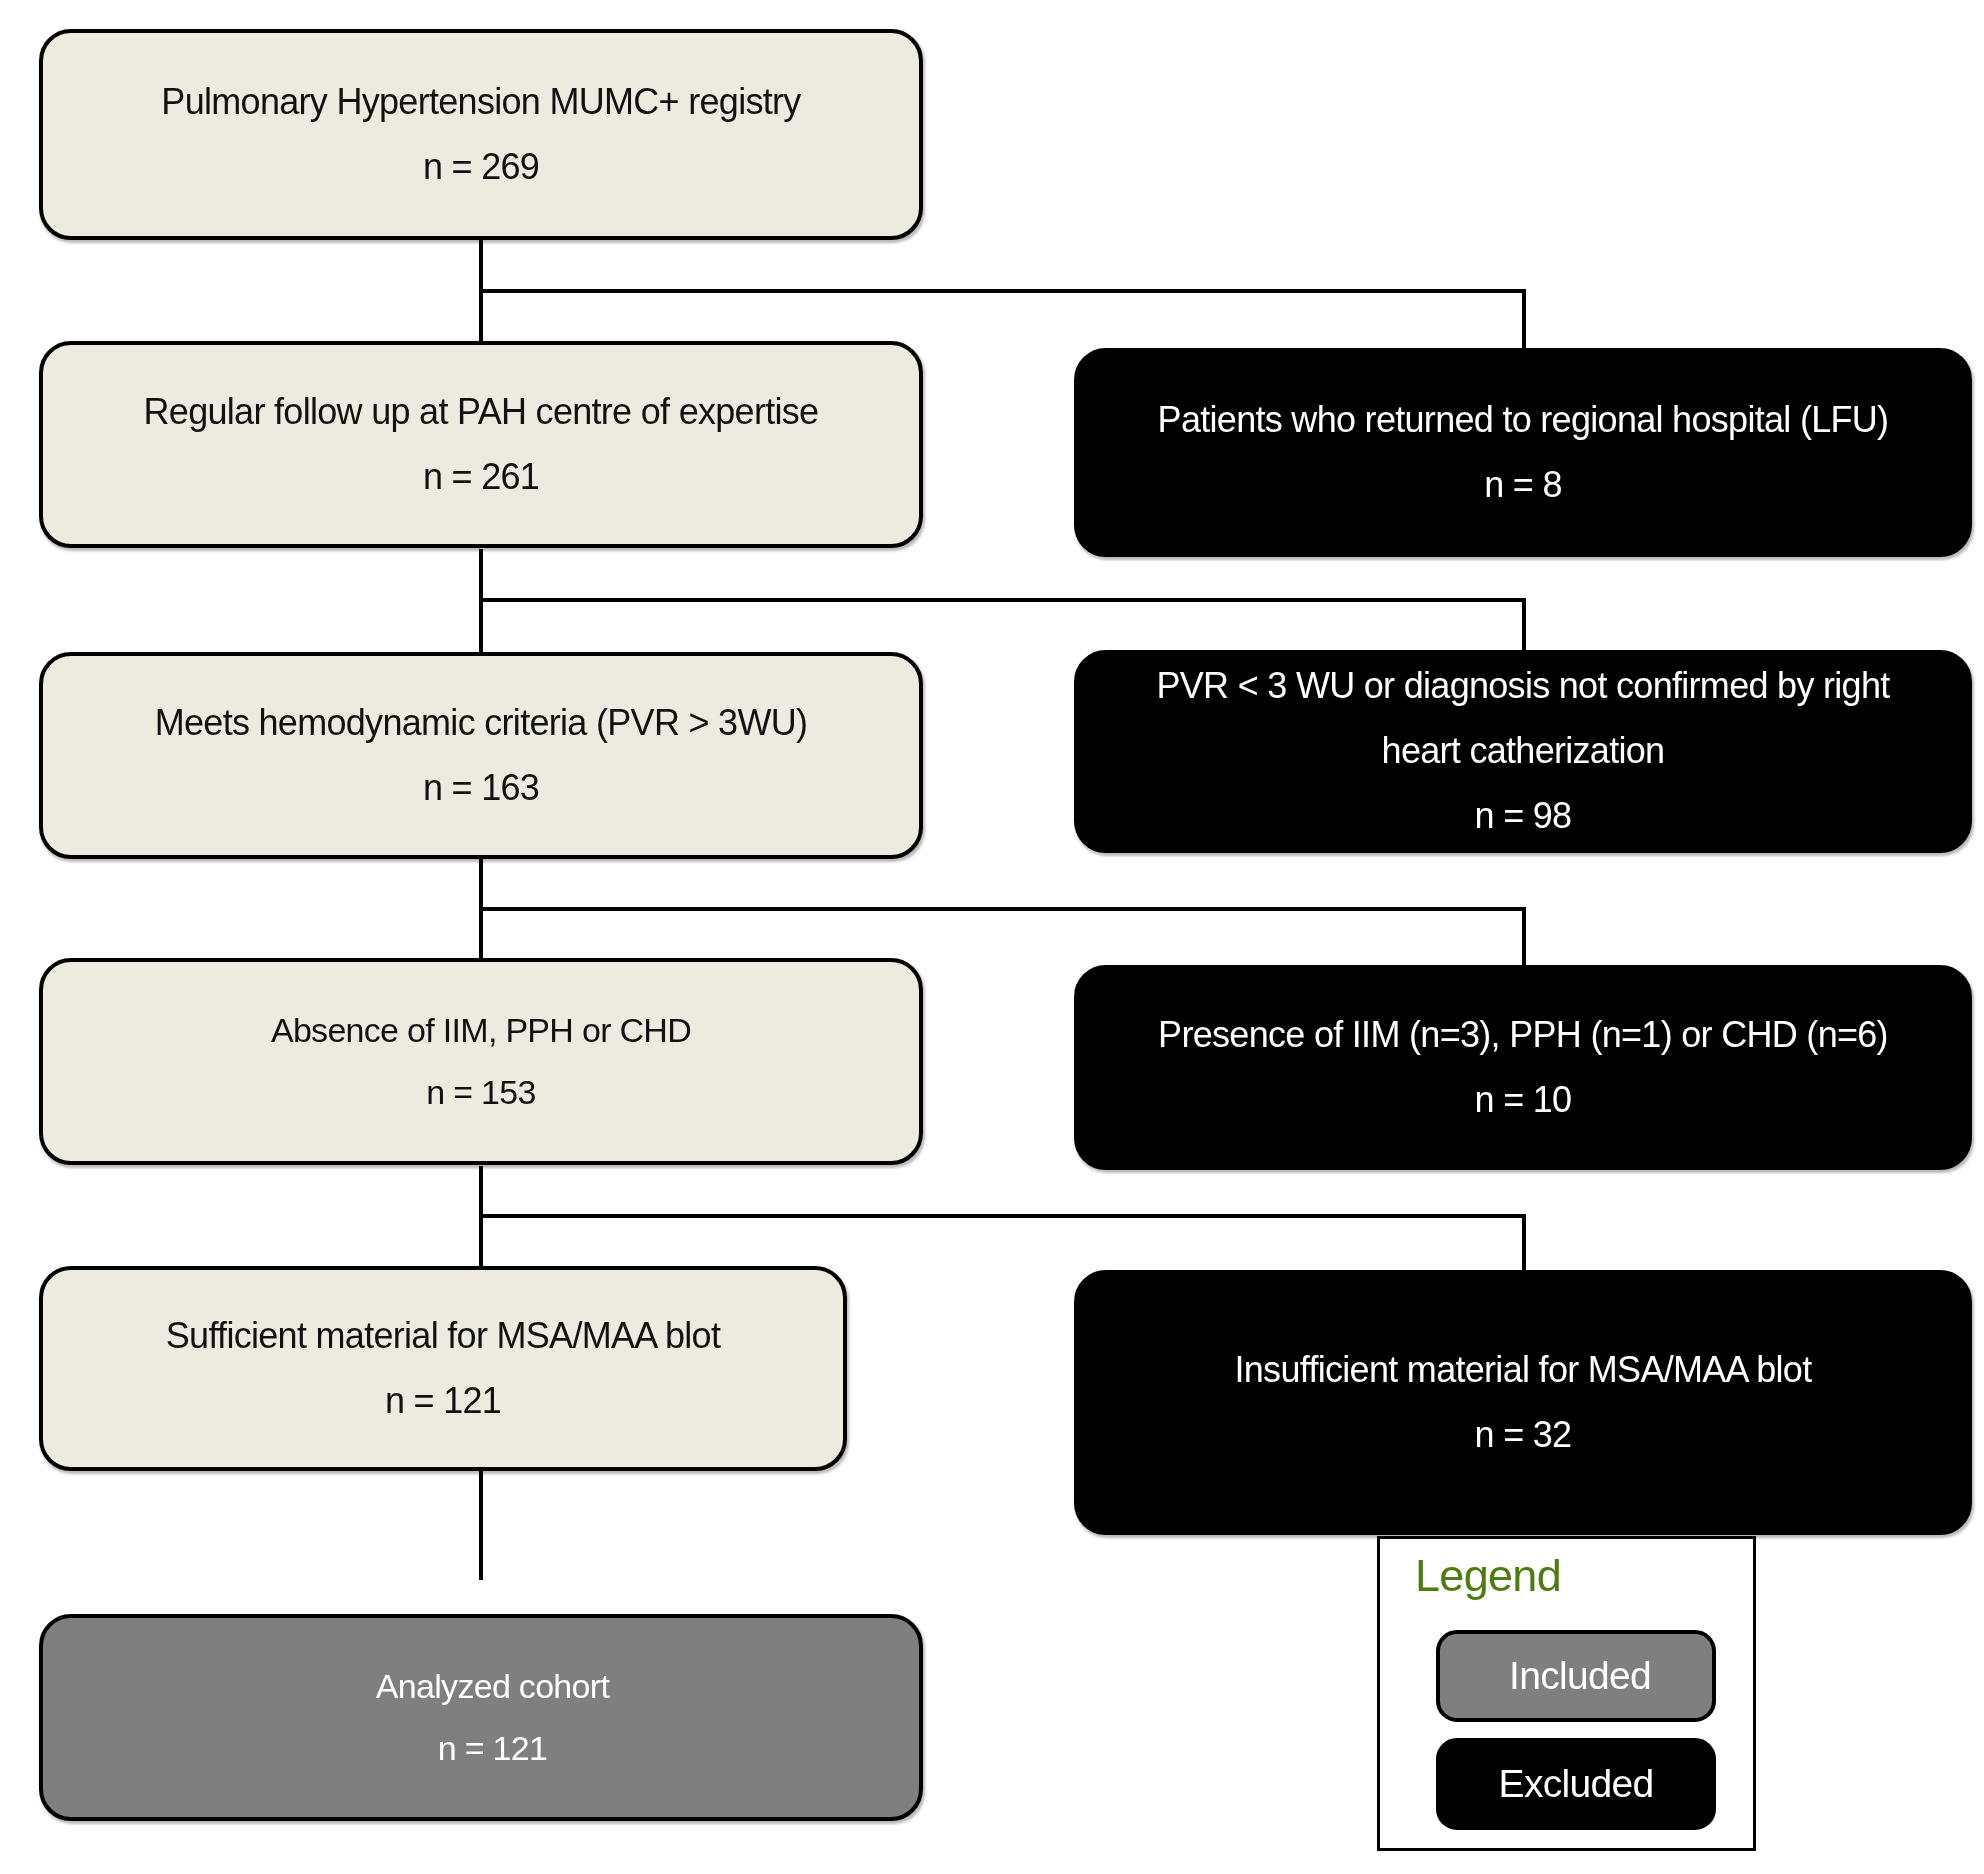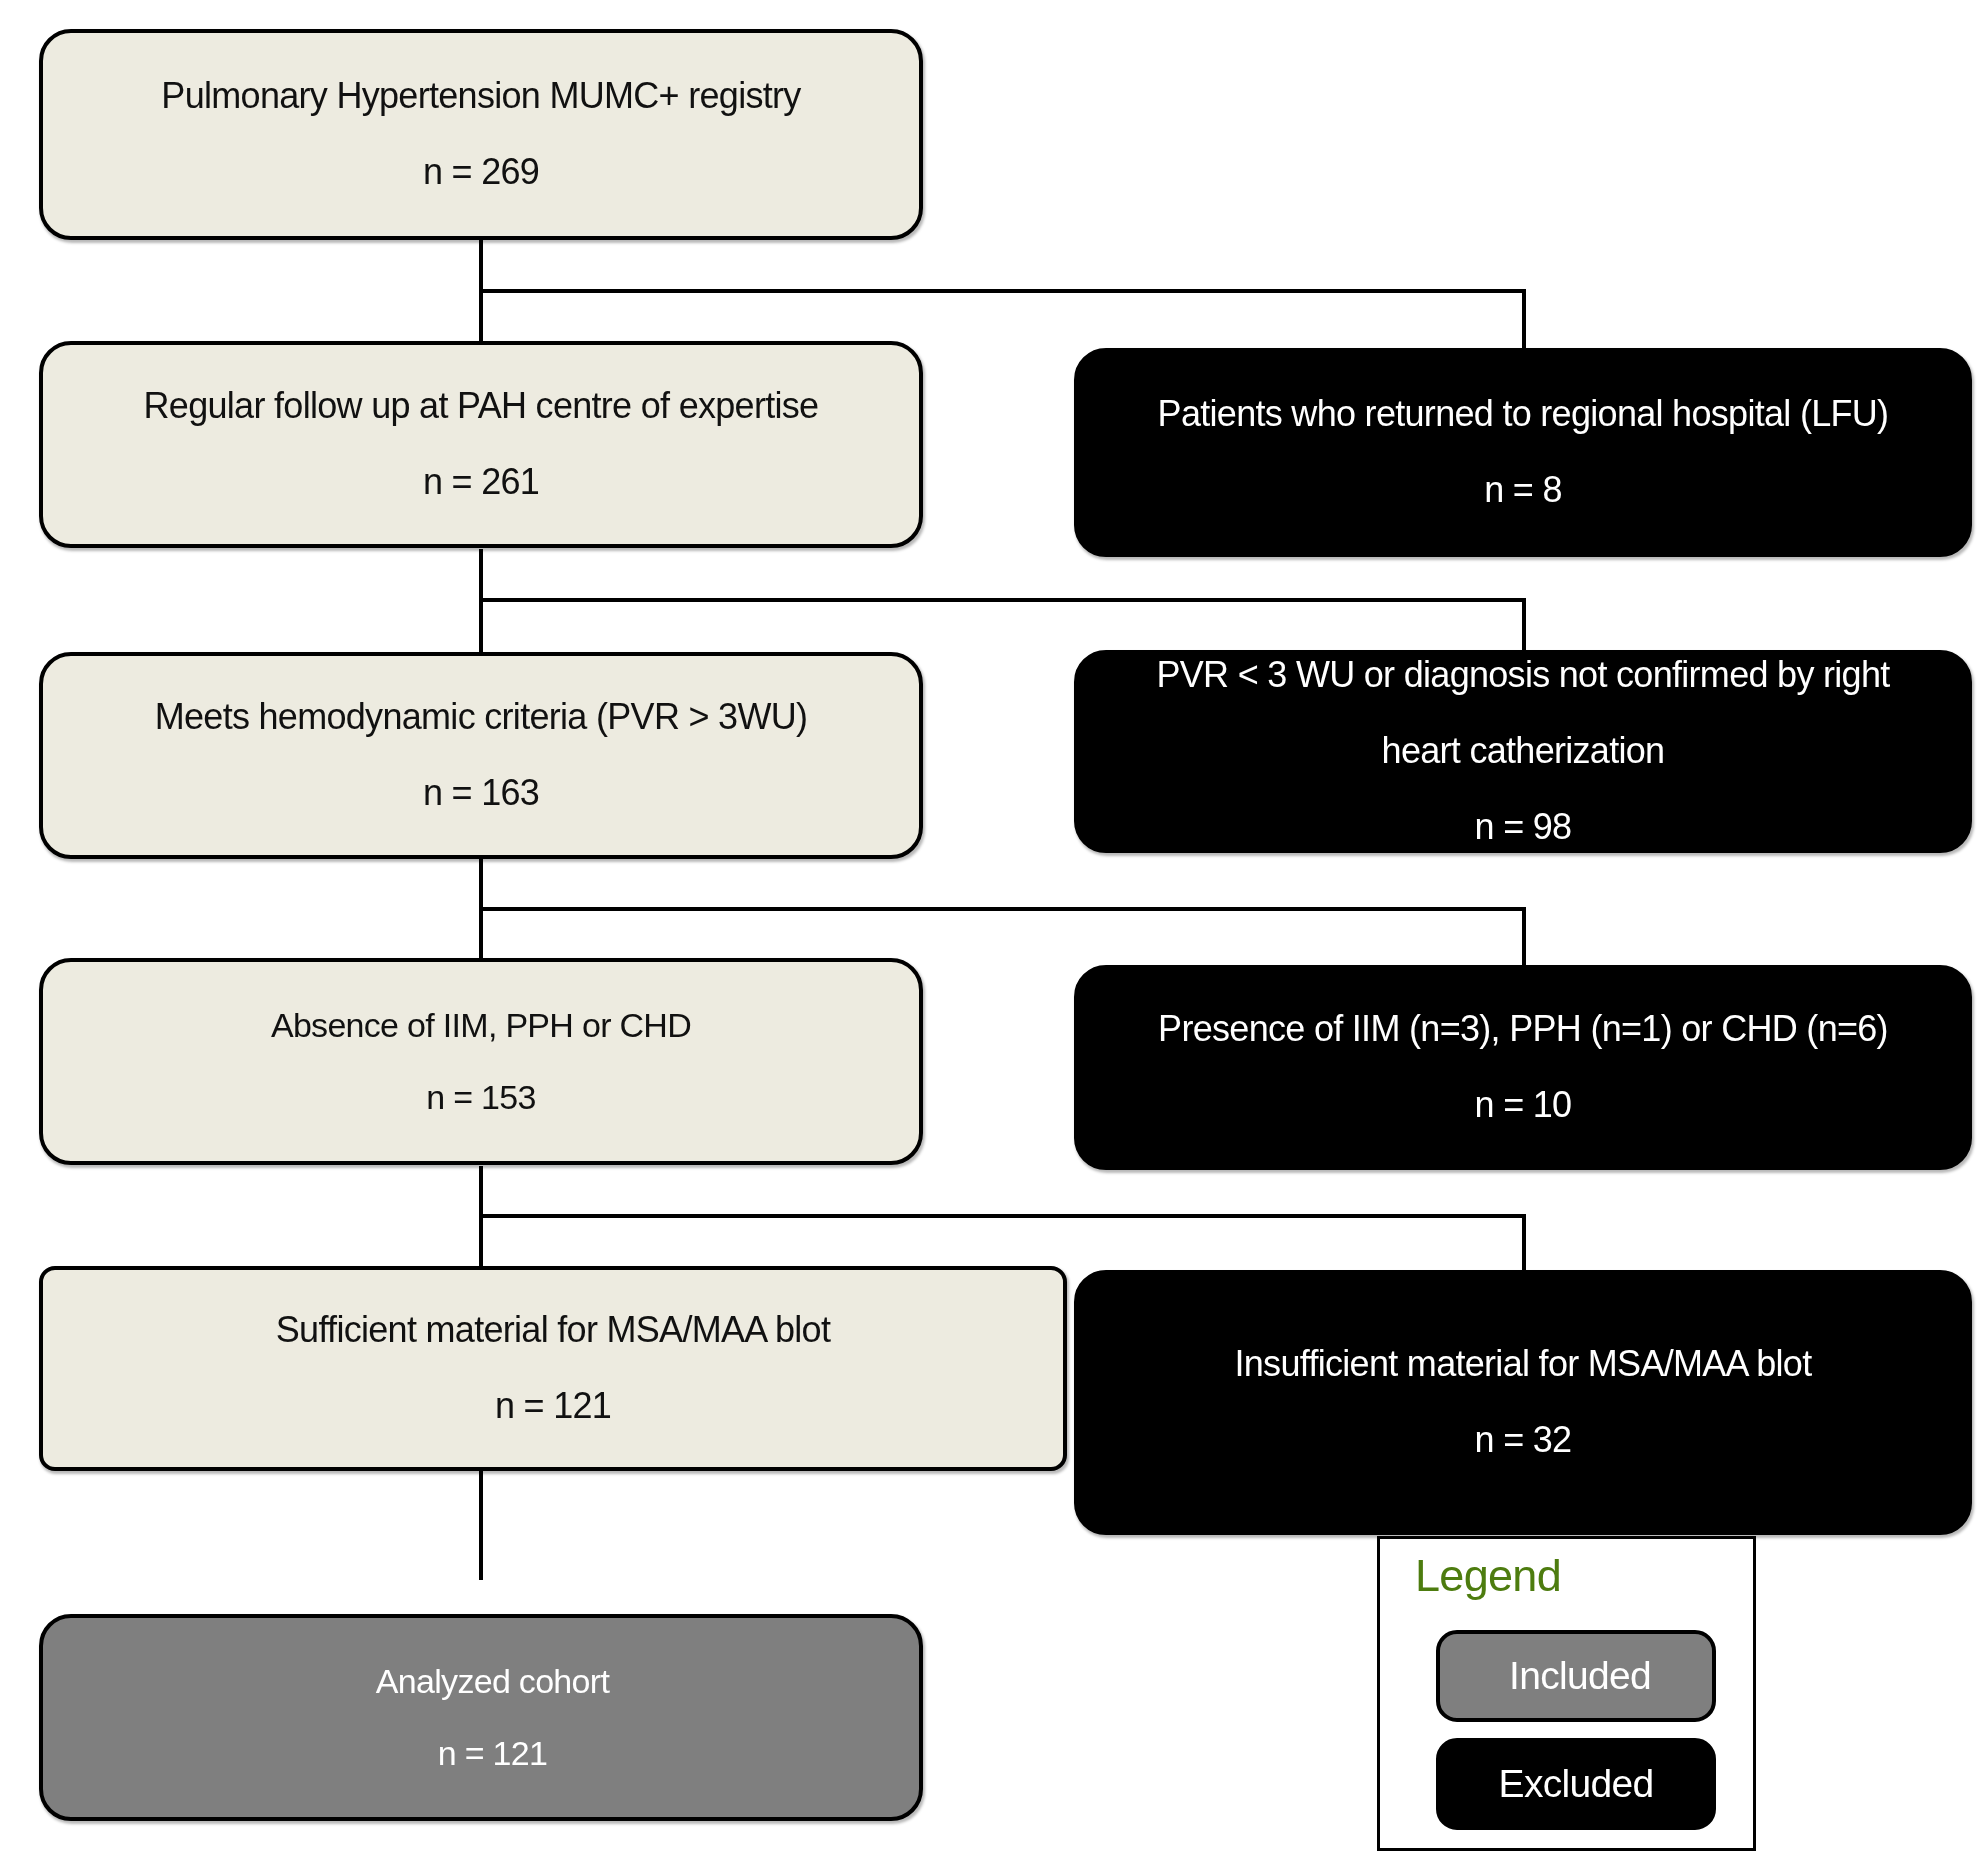--- a/index.html
+++ b/index.html
@@ -3,21 +3,21 @@
 <meta charset="utf-8">
 <style>
   html,body{margin:0;padding:0;background:#ffffff;}
   body{width:1985px;height:1875px;position:relative;font-family:"Liberation Sans",sans-serif;}
   .canvas{position:absolute;left:0;top:0;width:1985px;height:1875px;background:#ffffff;}
   .box{
     position:absolute;box-sizing:border-box;
     border:4.2px solid #000;border-radius:32px;
     display:flex;flex-direction:column;align-items:center;justify-content:center;
     text-align:center;font-size:36px;line-height:1.8;letter-spacing:-0.7px;
-    padding:0 25px;box-shadow:1.4px 2.8px 2.8px rgba(0,0,0,0.28);gap:11px;
+    padding:0 25px;box-shadow:1.4px 2.8px 2.8px rgba(0,0,0,0.28);
   }
   .box .line{display:block;white-space:nowrap;}
   .step{background:#EDEBE0;color:#111111;}
   .excluded{background:#000000;color:#ffffff;border-color:#000000;}
   .final{background:#7F7F7F;color:#ffffff;}
   .small{font-size:34px;}
   .conn{position:absolute;background:#000000;}
   .legend{
     position:absolute;box-sizing:border-box;background:#ffffff;
     border:3.5px solid #000;left:1377px;top:1536px;width:379px;height:315px;
@@ -68,21 +68,21 @@
   <div class="box step" style="left:39px;top:652px;width:884px;height:207px;text-align:right;">
     <span class="line">Meets hemodynamic criteria (PVR &gt; 3WU)</span>
     <span class="line">n = 163</span>
   </div>
 
   <div class="box step small" style="left:39px;top:958px;width:884px;height:207px;">
     <span class="line">Absence of IIM, PPH or CHD</span>
     <span class="line">n = 153</span>
   </div>
 
-  <div class="box step" style="left:39px;top:1266px;width:1028px;height:205px;border-radius:16px;">
+  <div class="box step" style="left:39px;top:1266px;width:808px;height:205px;">
     <span class="line">Sufficient material for MSA/MAA blot</span>
     <span class="line">n = 121</span>
   </div>
 
   <div class="box final small" style="left:39px;top:1614px;width:884px;height:207px;padding-left:48px;">
     <span class="line">Analyzed cohort</span>
     <span class="line">n = 121</span>
   </div>
 
   <div class="box excluded" style="left:1074px;top:348px;width:898px;height:209px;">

